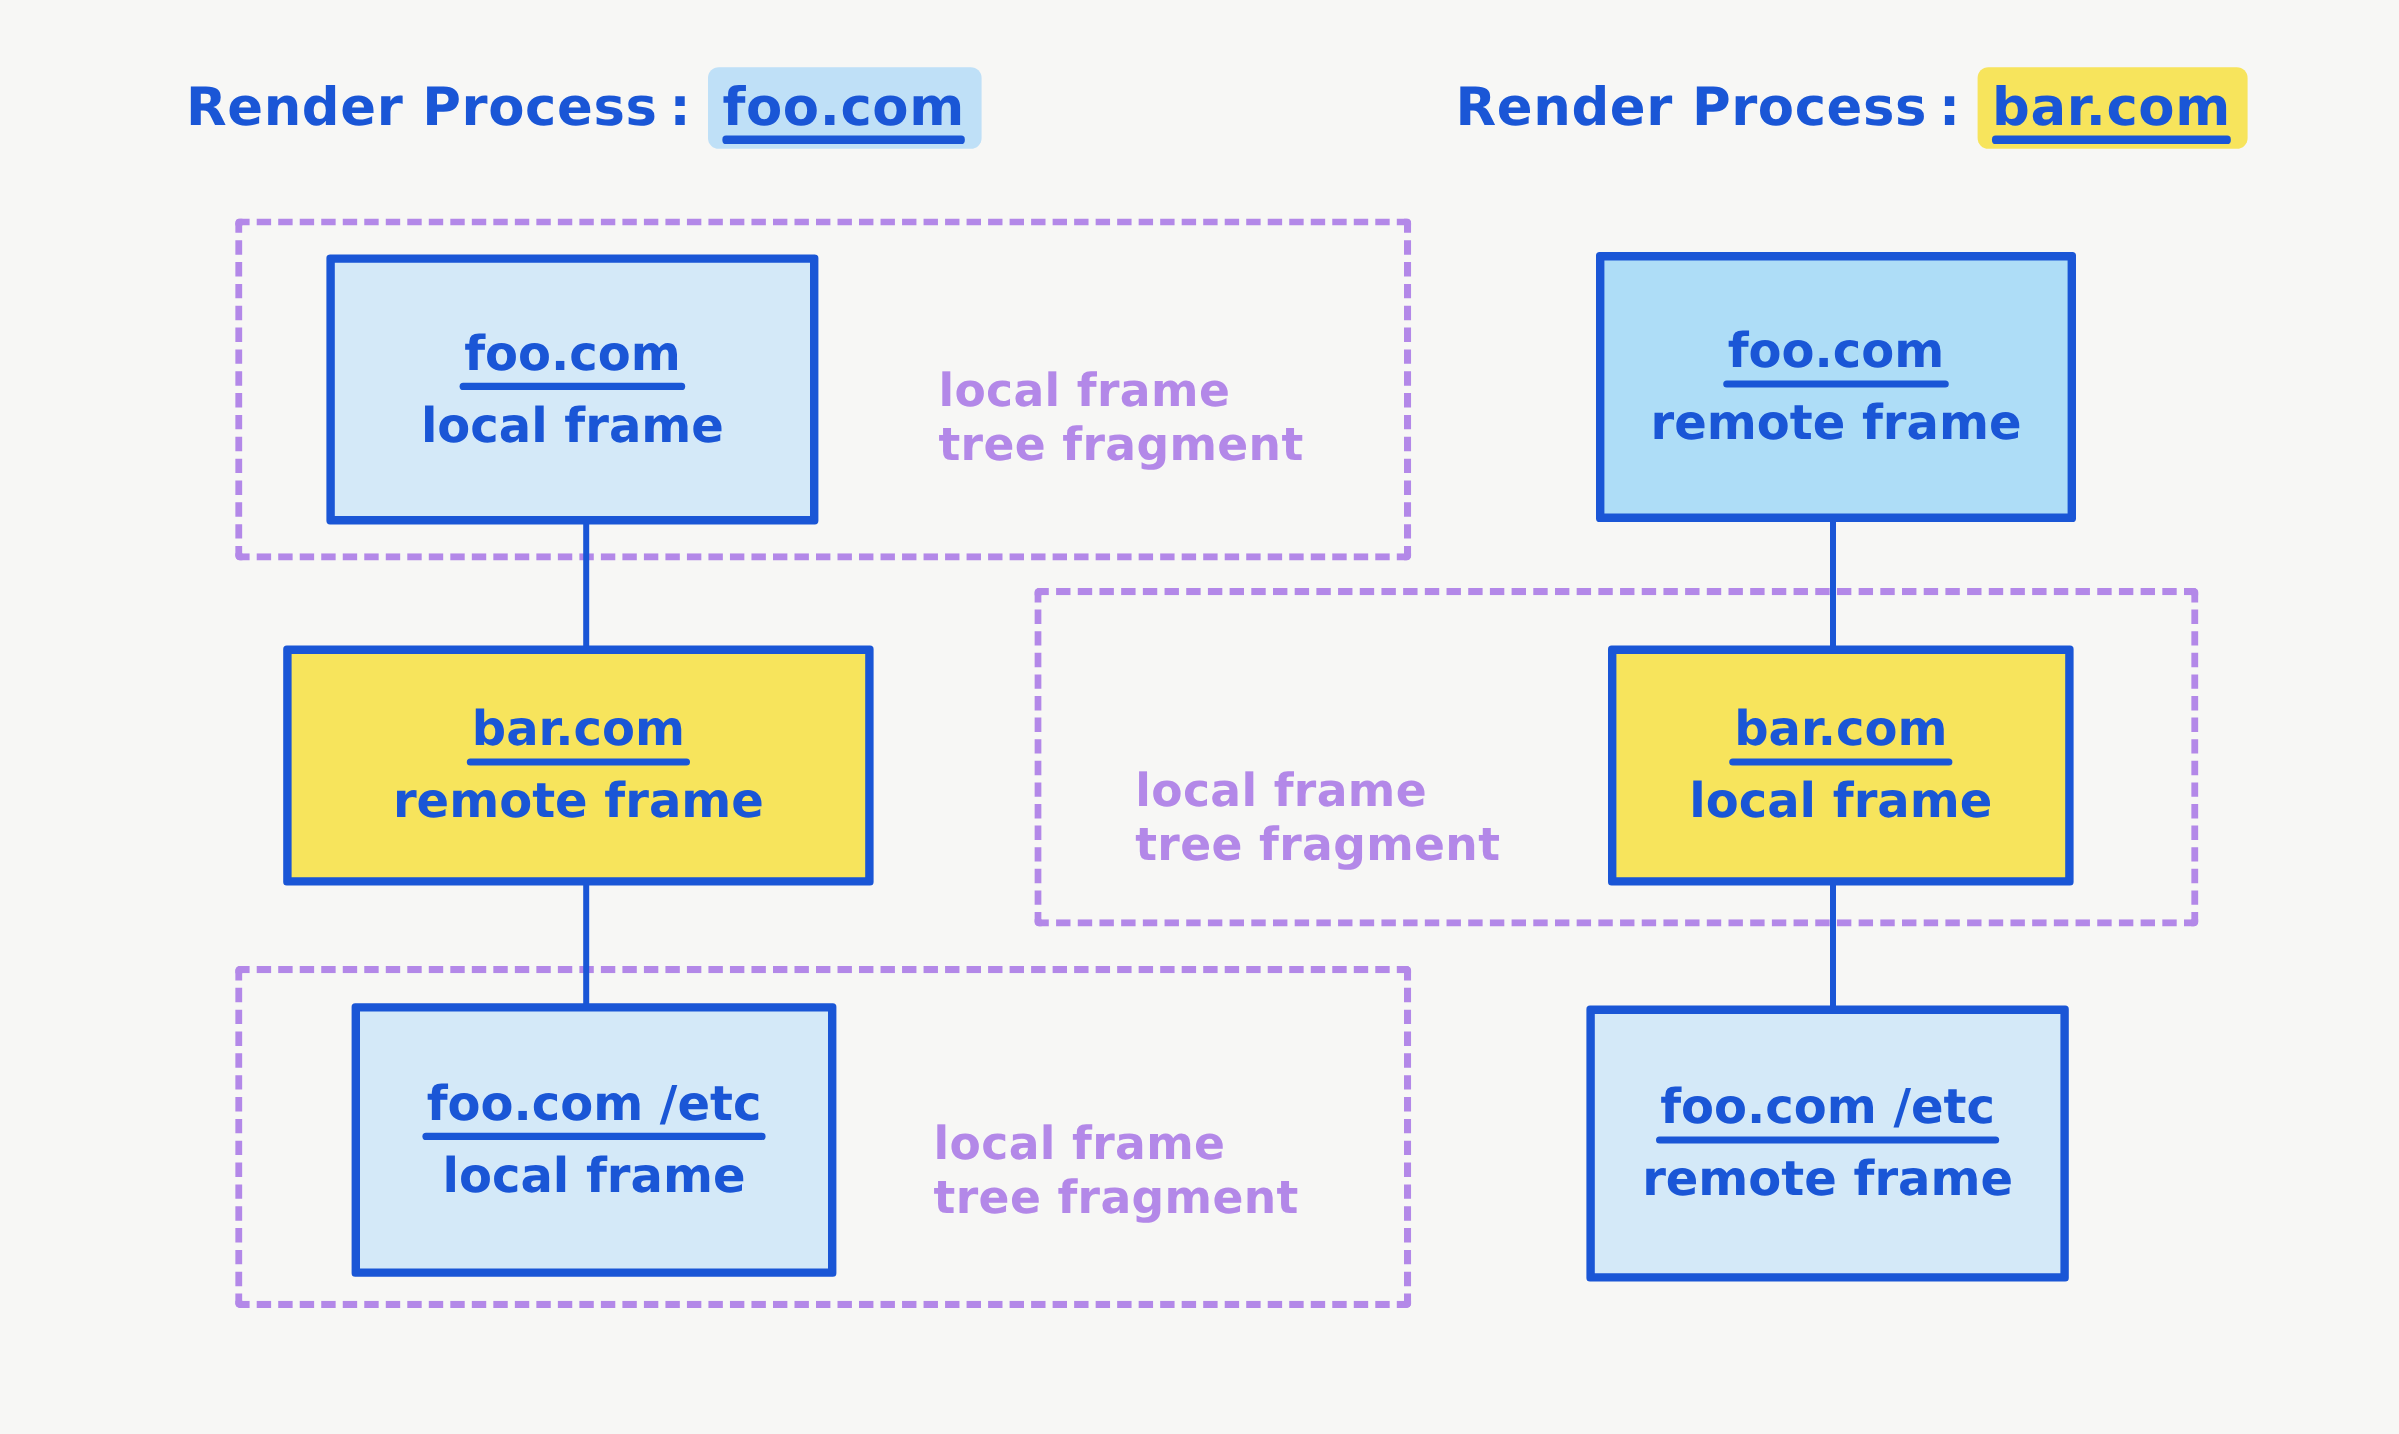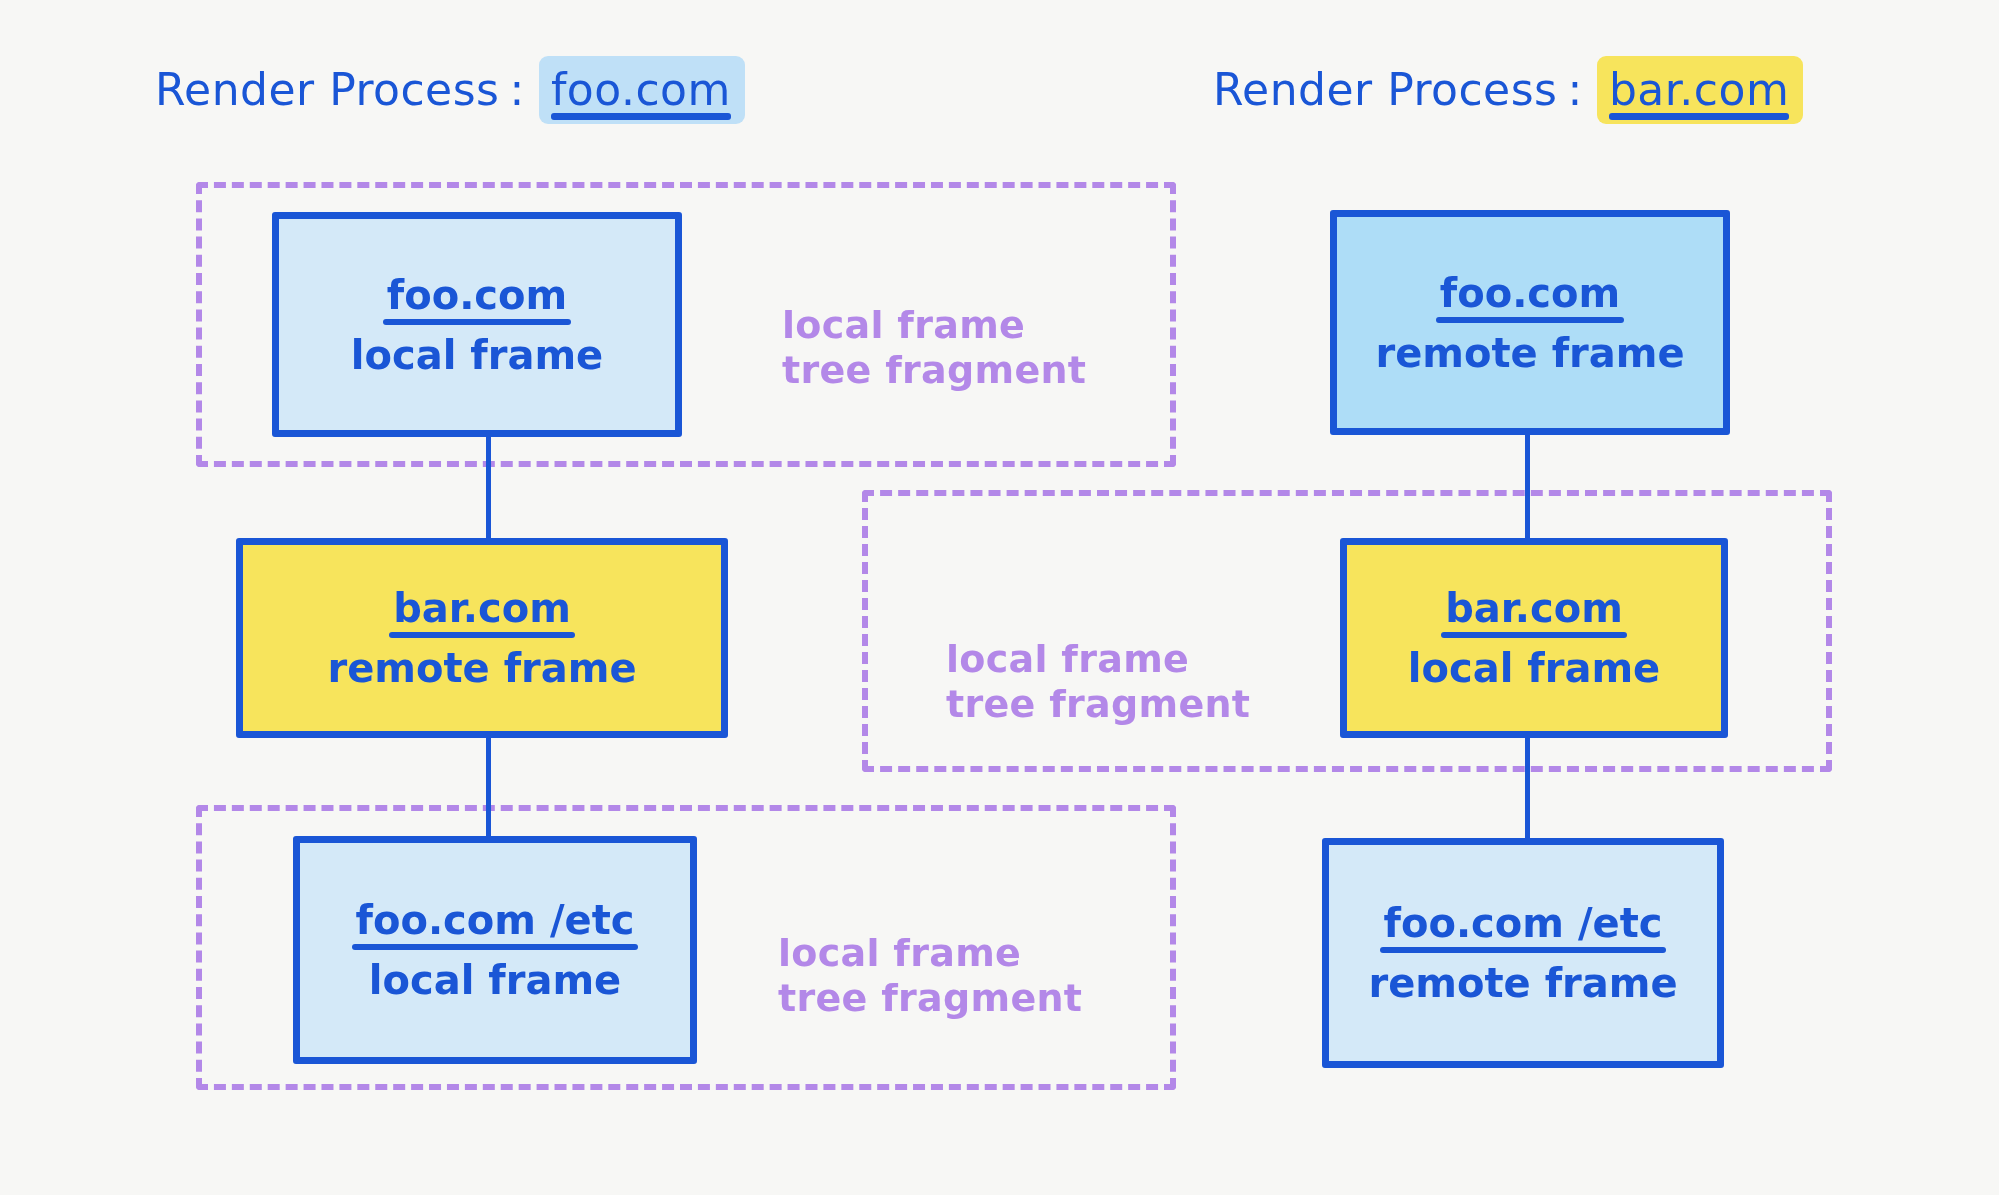--- a/index.html
+++ b/index.html
@@ -14,21 +14,21 @@
     background: #f7f7f5;
     font-family: "DejaVu Sans", sans-serif;
     overflow: hidden;
   }
 
   
   .proc-title {
     position: absolute;
     white-space: nowrap;
     font-size: 44px;
-    font-weight: 400;
+    font-weight: 700;
     color: #1a56d6;
     letter-spacing: 0.5px;
     line-height: 1;
     display: flex;
     align-items: baseline;
     gap: 0;
   }
   .proc-title .label-part { position: relative; z-index: 2; }
   .proc-title .colon { margin: 0 14px 0 10px; position: relative; z-index: 2; }
   .highlight-wrap {

